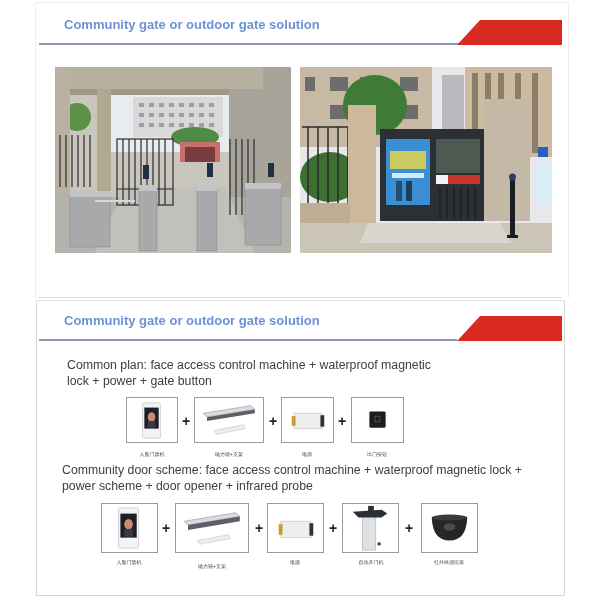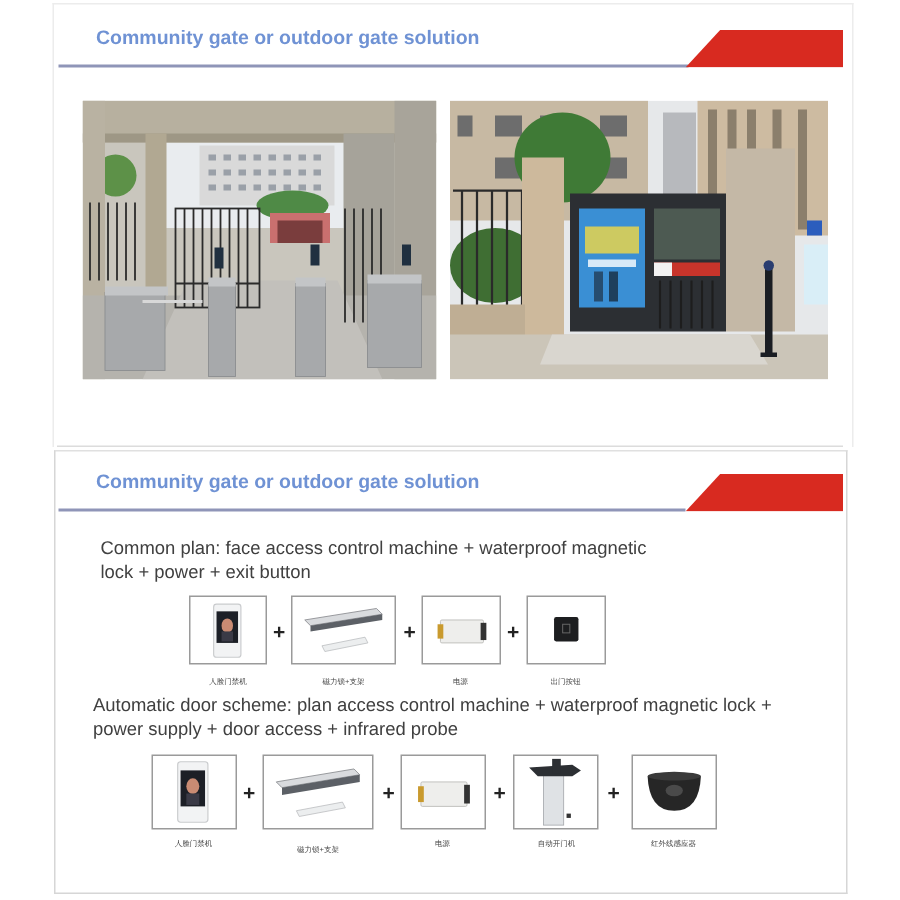--- a/index.html
+++ b/index.html
@@ -211,21 +211,21 @@
 
 <div class="panel panel-bottom">
   <div class="section-header" style="top:10px; left:2px;">
     <div class="section-title">Community gate or outdoor gate solution</div>
     <div class="header-rule" style="width:418px;"></div>
     <div class="header-flag"></div>
   </div>
 
   <div class="plan-text" style="left:30px; top:57px;">
     <div>Common plan: face access control machine + waterproof magnetic</div>
-    <div>lock + power + exit button</div>
+    <div>lock + power + gate button</div>
   </div>
 
   <div>
 
     <div class="item-box" style="left:89px; top:96px; width:52px; height:46px;">
       <svg viewBox="0 0 52 46">
         <rect x="16" y="5" width="19" height="37" rx="2" fill="#f2f3f4" stroke="#c9cbcd" stroke-width="0.8"></rect>
         <rect x="18" y="10" width="15" height="22" fill="#1c1f26"></rect>
         <ellipse cx="25.5" cy="20" rx="4" ry="5" fill="#c98b73"></ellipse>
         <rect x="21.5" y="24" width="8" height="7" fill="#3a3a46"></rect>
@@ -258,22 +258,22 @@
       </svg>
     </div>
 
     <div class="item-label" style="left:115px; top:150px;">人脸门禁机</div>
     <div class="item-label" style="left:192px; top:150px;">磁力锁+支架</div>
     <div class="item-label" style="left:270px; top:150px;">电源</div>
     <div class="item-label" style="left:340px; top:150px;">出门按钮</div>
   </div>
 
   <div class="plan-text" style="left:25px; top:162px;">
-    <div>Automatic door scheme: plan access control machine + waterproof magnetic lock +</div>
-    <div>power supply + door access + infrared probe</div>
+    <div>Community door scheme: face access control machine + waterproof magnetic lock +</div>
+    <div>power scheme + door opener + infrared probe</div>
   </div>
 
   <div>
     <div class="item-box" style="left:64px; top:202px; width:57px; height:50px;">
       <svg viewBox="0 0 57 50">
         <rect x="17" y="4" width="21" height="42" rx="2" fill="#f2f3f4" stroke="#c9cbcd" stroke-width="0.8"></rect>
         <rect x="19" y="10" width="17" height="25" fill="#1c1f26"></rect>
         <ellipse cx="27.5" cy="21" rx="4.5" ry="5.5" fill="#c98b73"></ellipse>
         <rect x="23" y="26" width="9" height="8" fill="#3a3a46"></rect>
       </svg>

